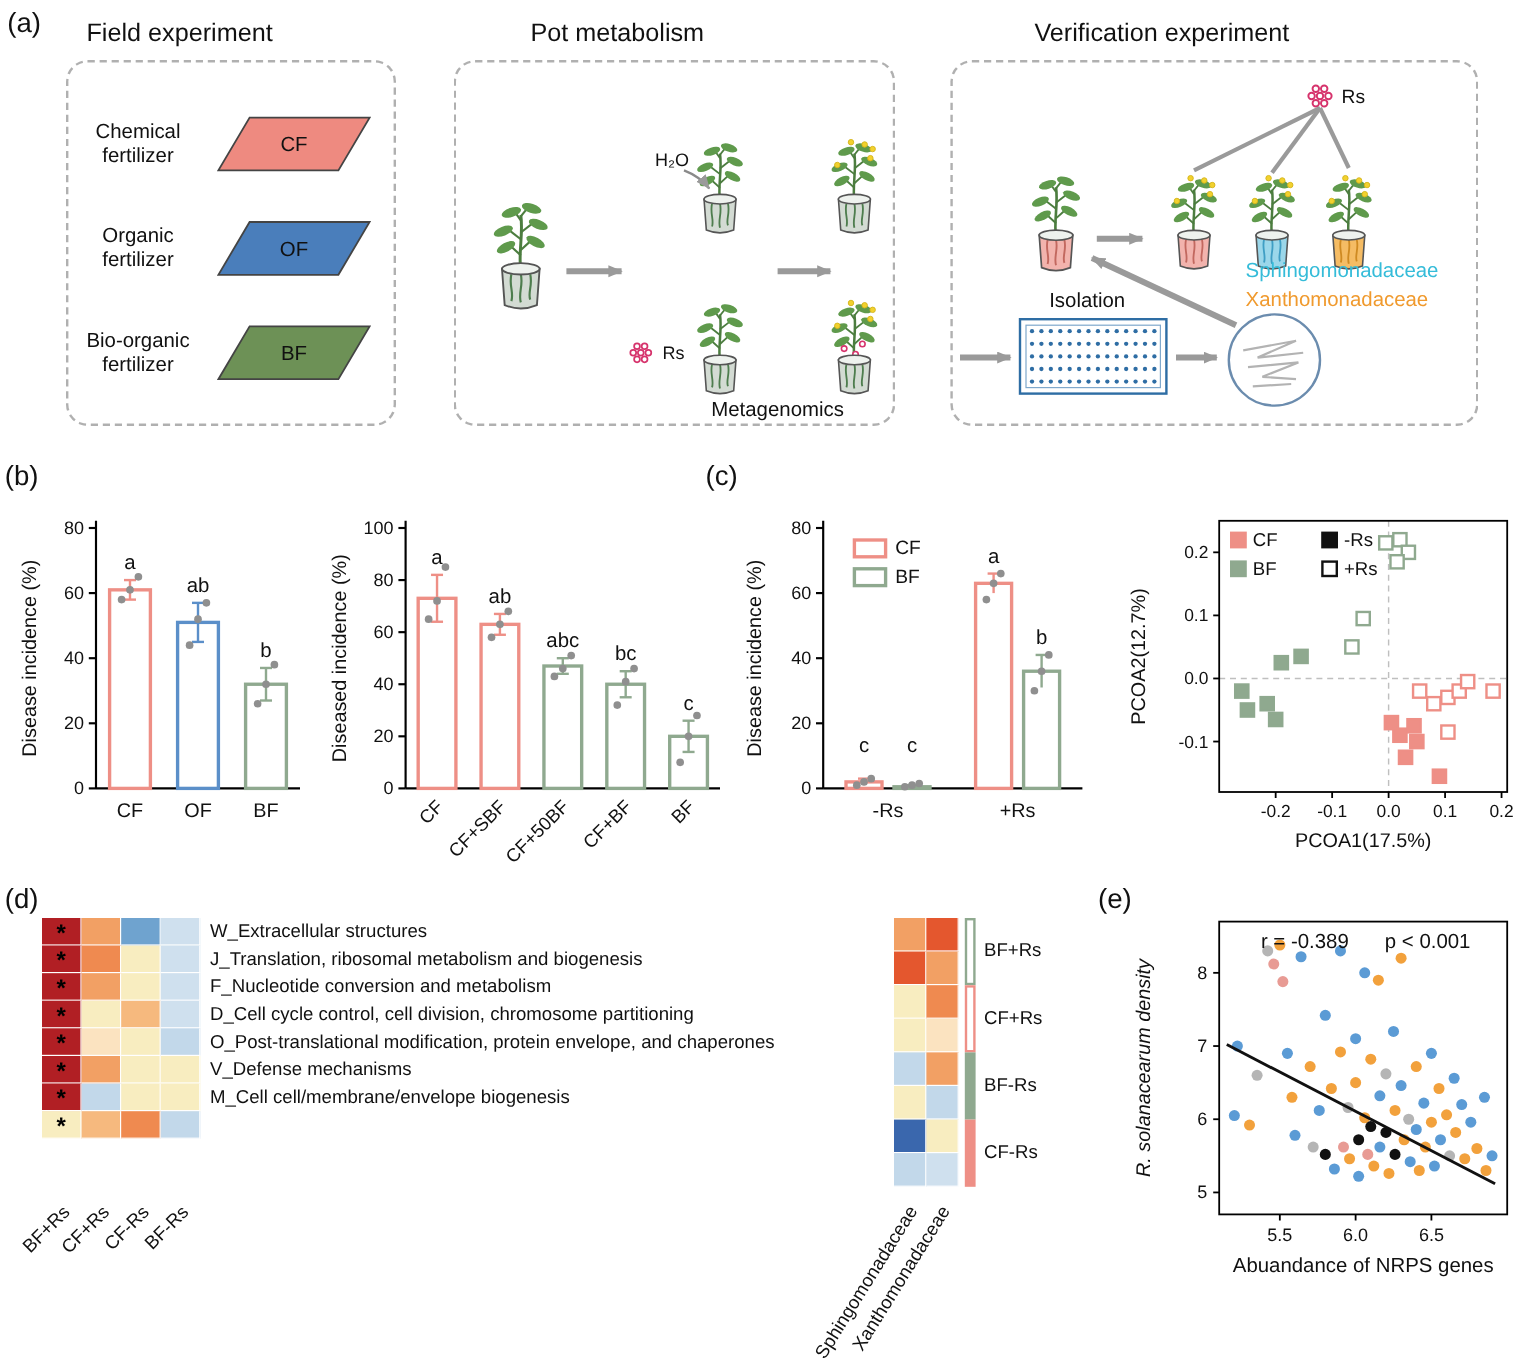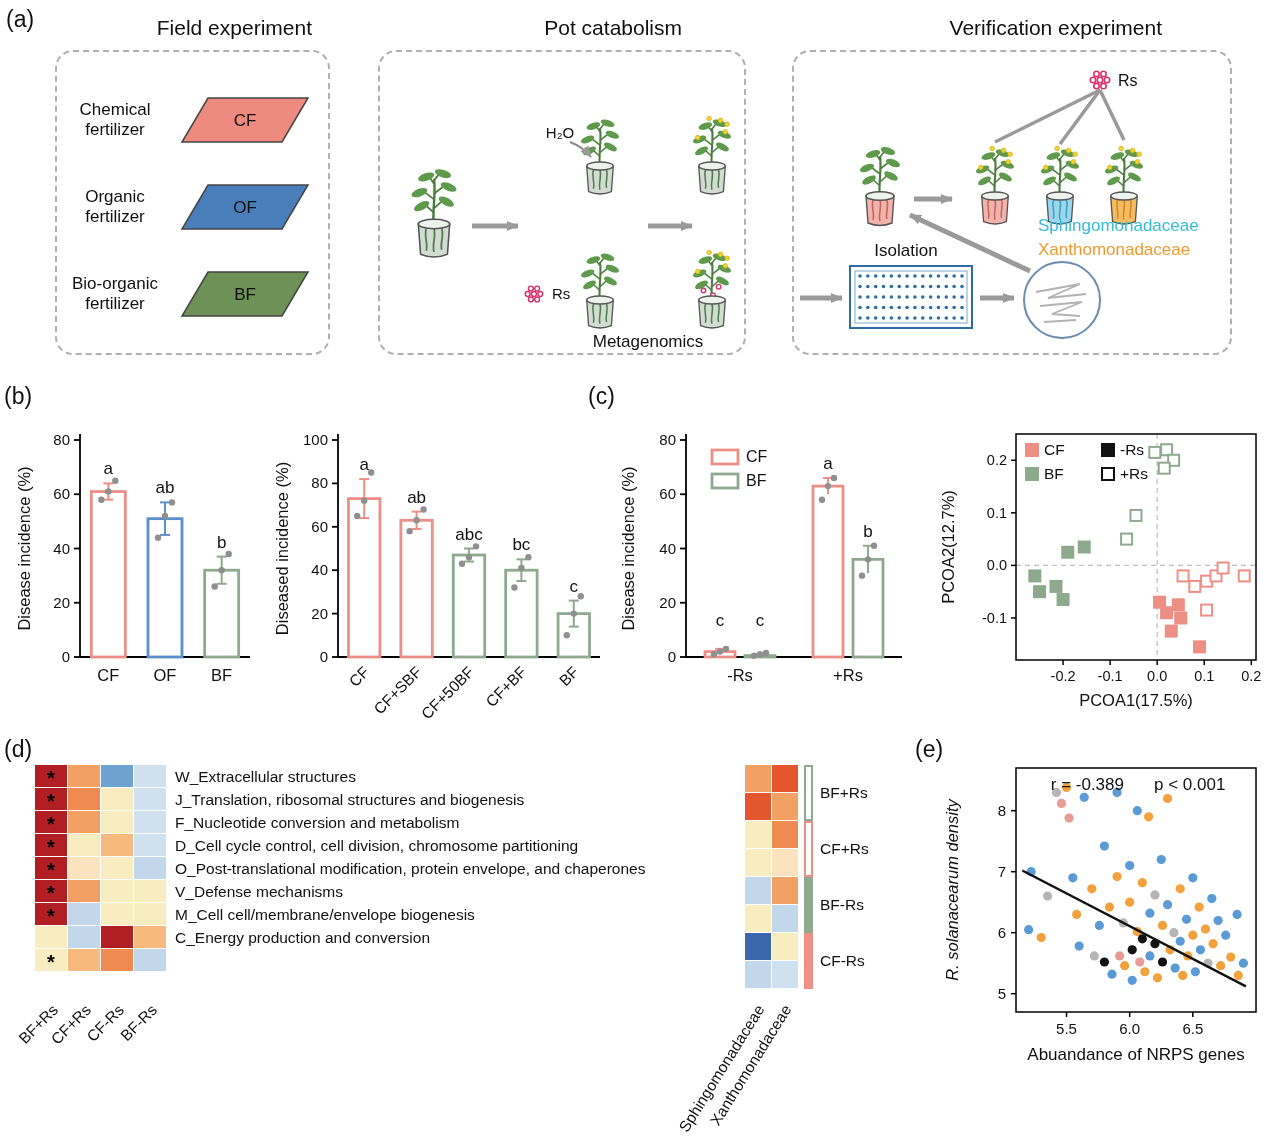--- a/index.html
+++ b/index.html
@@ -1,20 +1,20 @@
 <!DOCTYPE html>
 <html><head>
 <meta charset="utf-8">
 <style>
 *{margin:0;padding:0;box-sizing:border-box}
 html,body{background:#fff}
 body{font-family:"Liberation Sans",sans-serif;color:#111}
 #fig{position:relative;width:1269px;height:1139px;background:#fff;overflow:hidden}
 .plabel{position:absolute;font-size:23px;color:#111}
-.exp-title{position:absolute;font-size:21px;text-align:right}
+.exp-title{position:absolute;font-size:21px;text-align:left}
 .dashed-box{position:absolute;border:2.5px dashed #b0b0b0;border-radius:18px}
 svg{position:absolute;overflow:visible}
 .hm{position:absolute}
 .hm-row{display:flex;align-items:center;height:23px}
 .hm-cell{width:33px;height:23px;position:relative;border-right:1px solid #fff;border-bottom:1px solid #fff}
 .hm-star{position:absolute;left:0;top:3px;width:100%;text-align:center;font-size:20px;font-weight:bold;color:#000;line-height:20px}
 .hm-label{margin-left:8px;font-size:15.5px;white-space:nowrap}
 .hm2-row{display:flex;height:28px}
 .hm2-cell{width:27px;height:28px;border-right:1px solid #fff;border-bottom:1px solid #fff}
 .grp-bar{position:absolute;width:9px}
@@ -25,21 +25,21 @@
 <body>
 
 <div id="fig">
   <span class="plabel" style="left:6px;top:6px">(a)</span>
   <span class="plabel" style="left:4px;top:383px">(b)</span>
   <span class="plabel" style="left:588px;top:383px">(c)</span>
   <span class="plabel" style="left:4px;top:736px">(d)</span>
   <span class="plabel" style="left:915px;top:736px">(e)</span>
 
   <div class="exp-title" style="left:72px;top:16px;width:240px">Field experiment</div>
-  <div class="exp-title" style="left:442px;top:16px;width:240px">Pot catabolism</div>
+  <div class="exp-title" style="left:442px;top:16px;width:240px">Pot metabolism</div>
   <div class="exp-title" style="left:862px;top:16px;width:300px">Verification experiment</div>
 
   <div class="dashed-box" style="left:55px;top:50px;width:275px;height:305px"></div>
   <div class="dashed-box" style="left:378px;top:50px;width:368px;height:305px"></div>
   <div class="dashed-box" style="left:792px;top:50px;width:440px;height:305px"></div>
 
   <svg id="svg-a" style="left:0;top:0" width="1269" height="380">
       <defs>
         <marker id="ah" markerWidth="14" markerHeight="12" refX="11" refY="5" orient="auto" markerUnits="userSpaceOnUse">
           <path d="M0,0 L12,5 L0,10 Z" fill="#9a9a9a"></path>
@@ -582,21 +582,21 @@
         <div class="hm-cell" style="background: rgb(207, 224, 238);"></div>
         <div class="hm-label">W_Extracellular structures</div>
       </div>
       <div class="hm-row">
         <div class="hm-cell" style="background: rgb(177, 31, 36);">
           <span class="hm-star">*</span>
         </div>
         <div class="hm-cell" style="background: rgb(239, 138, 80);"></div>
         <div class="hm-cell" style="background: rgb(248, 237, 192);"></div>
         <div class="hm-cell" style="background: rgb(207, 224, 238);"></div>
-        <div class="hm-label">J_Translation, ribosomal structures and biogenesis</div>
+        <div class="hm-label">J_Translation, ribosomal metabolism and biogenesis</div>
       </div>
       <div class="hm-row">
         <div class="hm-cell" style="background: rgb(177, 31, 36);">
           <span class="hm-star">*</span>
         </div>
         <div class="hm-cell" style="background: rgb(242, 160, 100);"></div>
         <div class="hm-cell" style="background: rgb(248, 237, 192);"></div>
         <div class="hm-cell" style="background: rgb(207, 224, 238);"></div>
         <div class="hm-label">F_Nucleotide conversion and metabolism</div>
       </div>
@@ -628,27 +628,20 @@
         <div class="hm-label">V_Defense mechanisms</div>
       </div>
       <div class="hm-row">
         <div class="hm-cell" style="background: rgb(177, 31, 36);">
           <span class="hm-star">*</span>
         </div>
         <div class="hm-cell" style="background: rgb(194, 216, 234);"></div>
         <div class="hm-cell" style="background: rgb(248, 237, 192);"></div>
         <div class="hm-cell" style="background: rgb(248, 237, 192);"></div>
         <div class="hm-label">M_Cell cell/membrane/envelope biogenesis</div>
-      </div>
-      <div class="hm-row">
-        <div class="hm-cell" style="background: rgb(248, 237, 192);"></div>
-        <div class="hm-cell" style="background: rgb(194, 216, 234);"></div>
-        <div class="hm-cell" style="background: rgb(177, 31, 36);"></div>
-        <div class="hm-cell" style="background: rgb(246, 185, 126);"></div>
-        <div class="hm-label">C_Energy production and conversion</div>
       </div>
       <div class="hm-row">
         <div class="hm-cell" style="background: rgb(248, 237, 192);">
           <span class="hm-star">*</span>
         </div>
         <div class="hm-cell" style="background: rgb(246, 185, 126);"></div>
         <div class="hm-cell" style="background: rgb(239, 138, 80);"></div>
         <div class="hm-cell" style="background: rgb(194, 216, 234);"></div>
       </div>
     </div>

